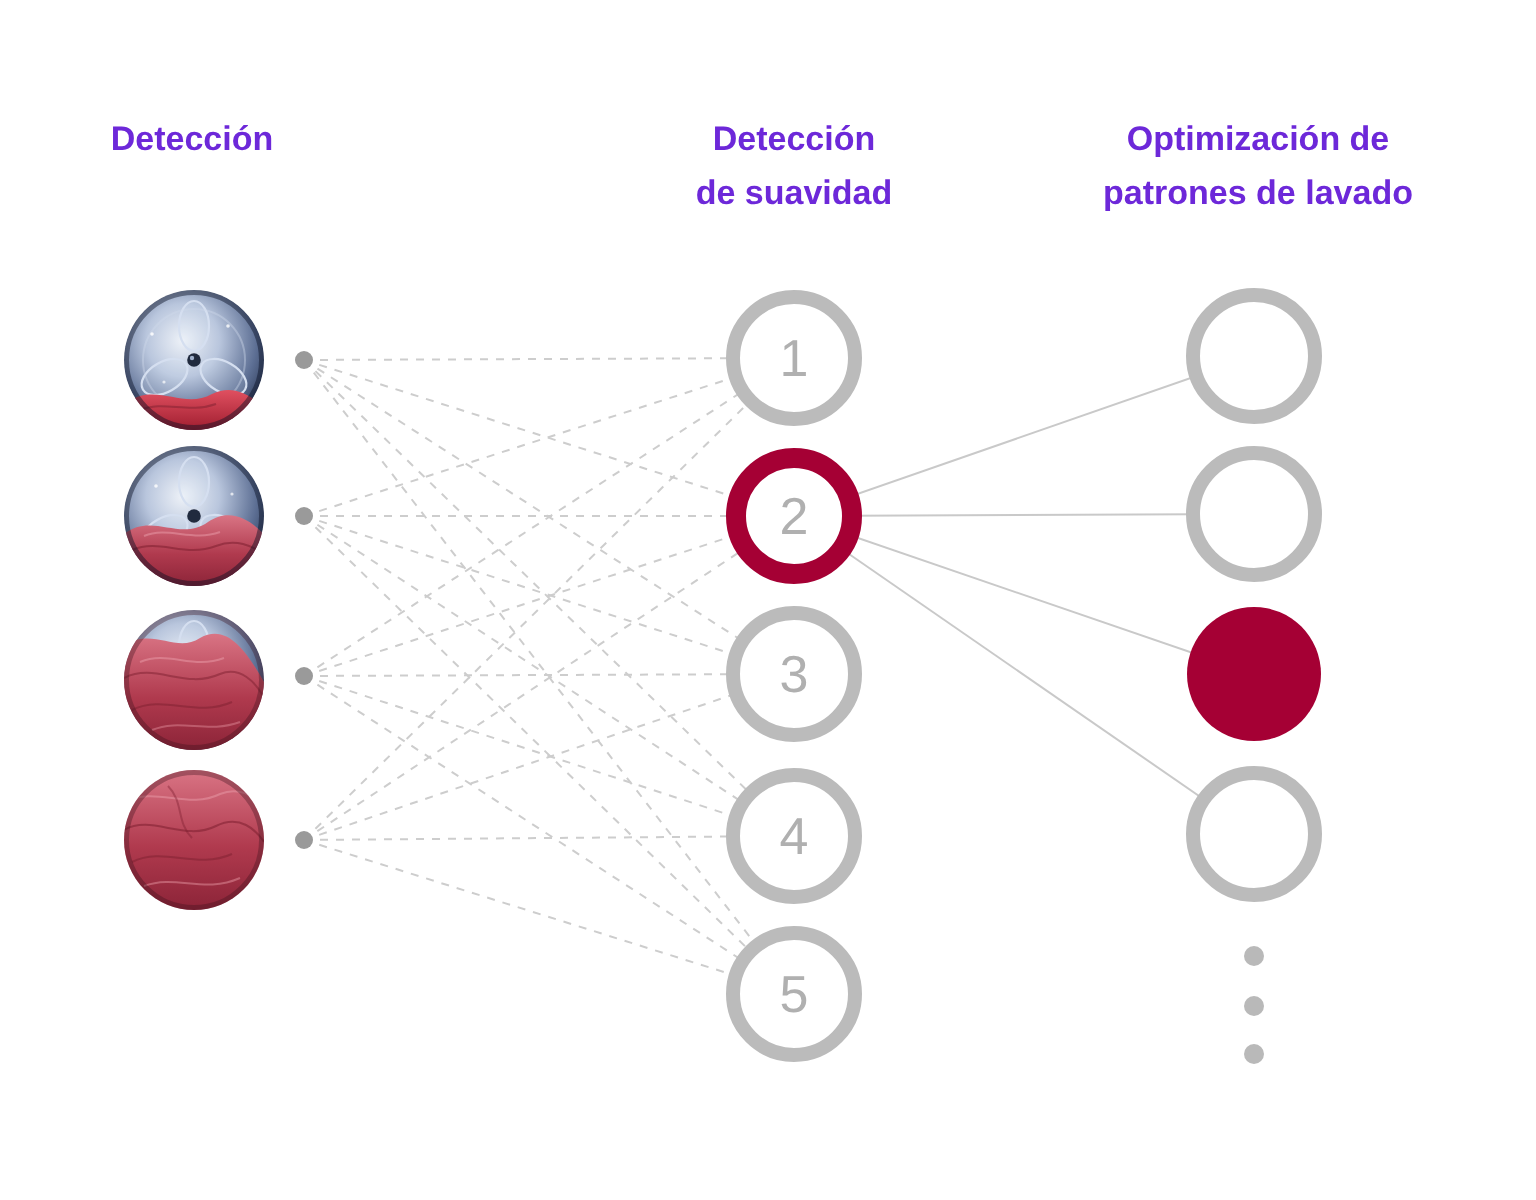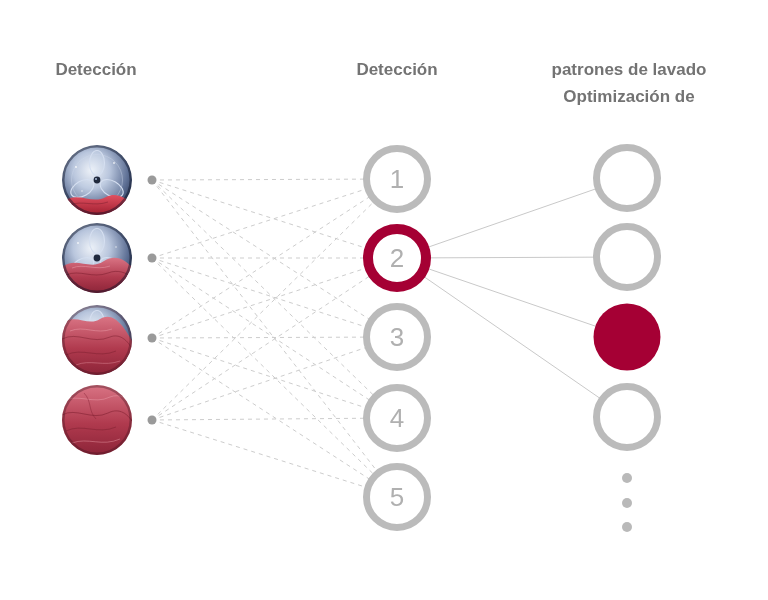--- a/index.html
+++ b/index.html
@@ -9,21 +9,21 @@
     background:#ffffff;
     font-family:"Liberation Sans",sans-serif;
     overflow:hidden;
   }
   .col-header{
     position:absolute;
     text-align:center;
     font-weight:700;
     font-size:17px;
     line-height:27px;
-    color:#737373;
+    color:#6d28d9;
   }
   .col-header span{display:block;}
   .drum{
     position:absolute;
     width:70px;height:70px;
   }
   .drum svg{display:block;}
   .overlay{
     position:absolute;left:0;top:0;
   }
@@ -55,24 +55,25 @@
           <circle cx="35" cy="35" r="35"></circle>
         </clipPath>
     </defs>
   </svg>
 
   <div class="col-header" style="left:6px;top:56px;width:180px;">
     <span>Detección</span>
   </div>
   <div class="col-header" style="left:304px;top:56px;width:186px;">
     <span>Detección</span>
+    <span>de suavidad</span>
   </div>
   <div class="col-header" style="left:527px;top:56px;width:204px;">
+    <span>Optimización de</span>
     <span>patrones de lavado</span>
-    <span>Optimización de</span>
   </div>
 
   <div class="drum" style="left:62px;top:145px;">
     <svg width="70" height="70" viewBox="0 0 70 70">
       <g clip-path="url(#clip-drum)">
         <circle cx="35" cy="35" r="35" fill="url(#g-steel)"></circle>
         <g fill="rgba(225,234,248,0.16)" stroke="#d5dff0" stroke-width="1.1">
           <ellipse cx="35" cy="18" rx="7.5" ry="12.5"></ellipse>
           <ellipse cx="35" cy="18" rx="7.5" ry="12.5" transform="rotate(120 35 35)"></ellipse>
           <ellipse cx="35" cy="18" rx="7.5" ry="12.5" transform="rotate(240 35 35)"></ellipse>

